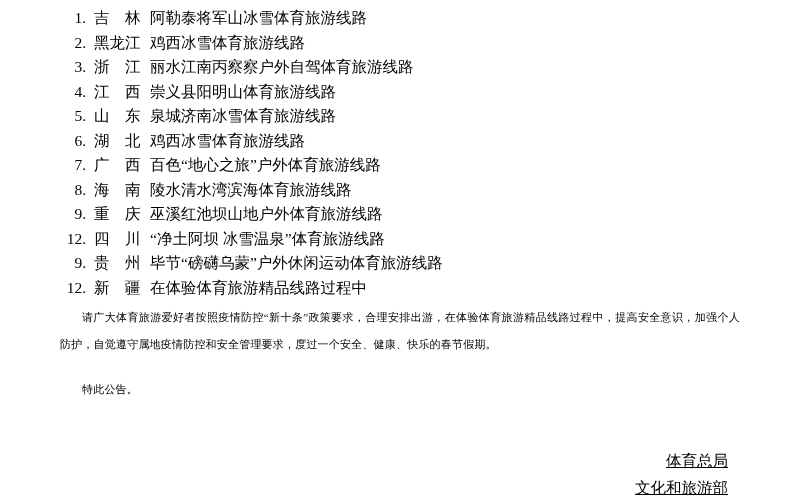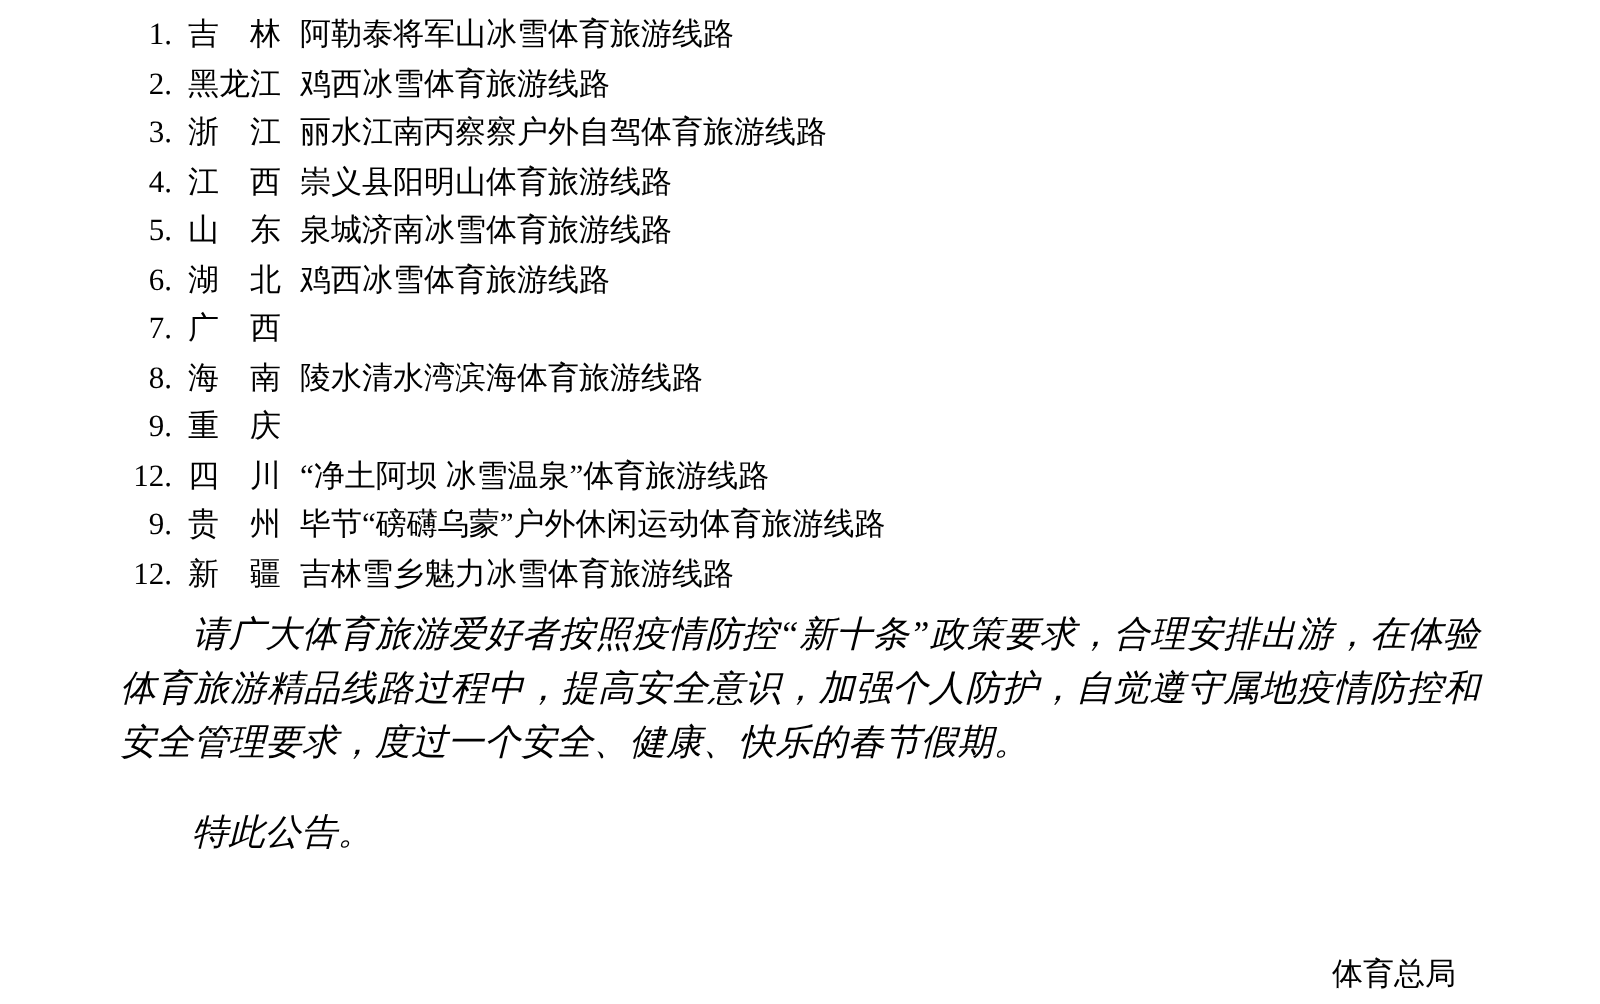--- a/index.html
+++ b/index.html
@@ -44,40 +44,40 @@
     padding-left: 8px;
     display: flex;
     justify-content: space-between;
     box-sizing: border-box;
     text-align: center;
   }
   .item-text {
     padding-left: 4px;
   }
   .para {
-    font-size: 18px;
+    font-size: 11px;
     line-height: 27px;
     text-align: justify;
     text-indent: 2em;
     margin: 4px 0 0 0;
     letter-spacing: 0.2px;
-    font-style: italic;
   }
   .para.tight {
     margin-top: 18px;
   }
   .signature {
     margin-top: 44px;
     text-align: right;
     font-size: 15.5px;
     line-height: 27px;
     padding-right: 12px;
   }
   .sig-line {
     display: block;
+    text-decoration: underline;
   }
 </style>
 </head>
 <body>
 
 <div class="page">
 
   <ul class="list">
     <li class="list-item">
       <span class="item-num">1.</span>
@@ -105,44 +105,46 @@
       <span class="item-text">泉城济南冰雪体育旅游线路</span>
     </li>
     <li class="list-item">
       <span class="item-num">6.</span>
       <span class="item-region">湖　北</span>
       <span class="item-text">鸡西冰雪体育旅游线路</span>
     </li>
     <li class="list-item">
       <span class="item-num">7.</span>
       <span class="item-region">广　西</span>
+      <span class="item-text">百色“地心之旅”户外体育旅游线路</span>
     </li>
     <li class="list-item">
       <span class="item-num">8.</span>
       <span class="item-region">海　南</span>
       <span class="item-text">陵水清水湾滨海体育旅游线路</span>
     </li>
     <li class="list-item">
       <span class="item-num">9.</span>
       <span class="item-region">重　庆</span>
+      <span class="item-text">巫溪红池坝山地户外体育旅游线路</span>
     </li>
     <li class="list-item">
       <span class="item-num">12.</span>
       <span class="item-region">四　川</span>
       <span class="item-text">“净土阿坝 冰雪温泉”体育旅游线路</span>
     </li>
     <li class="list-item">
       <span class="item-num">9.</span>
       <span class="item-region">贵　州</span>
       <span class="item-text">毕节“磅礴乌蒙”户外休闲运动体育旅游线路</span>
     </li>
     <li class="list-item">
       <span class="item-num">12.</span>
       <span class="item-region">新　疆</span>
-      <span class="item-text">吉林雪乡魅力冰雪体育旅游线路</span>
+      <span class="item-text">在体验体育旅游精品线路过程中</span>
     </li>
   </ul>
 
   <p class="para">请广大体育旅游爱好者按照疫情防控“新十条”政策要求，合理安排出游，在体验体育旅游精品线路过程中，提高安全意识，加强个人防护，自觉遵守属地疫情防控和安全管理要求，度过一个安全、健康、快乐的春节假期。</p>
   <p class="para tight">特此公告。</p>
 
   <div class="signature">
     <span class="sig-line">体育总局</span>
     <span class="sig-line">文化和旅游部</span>
 

